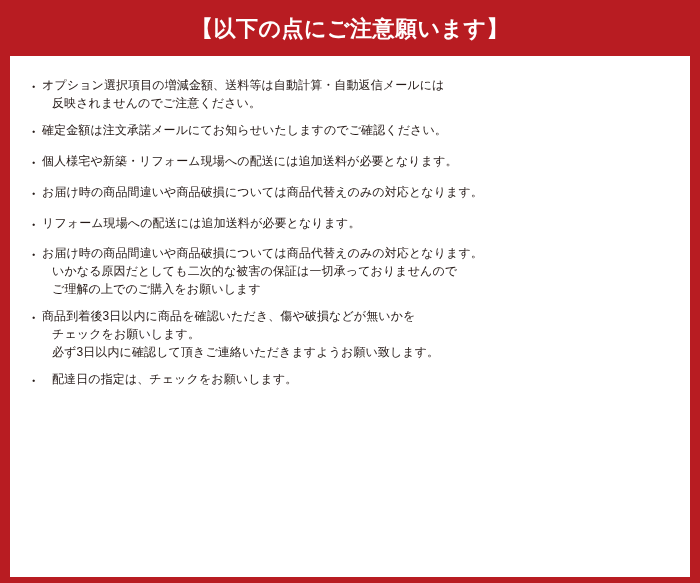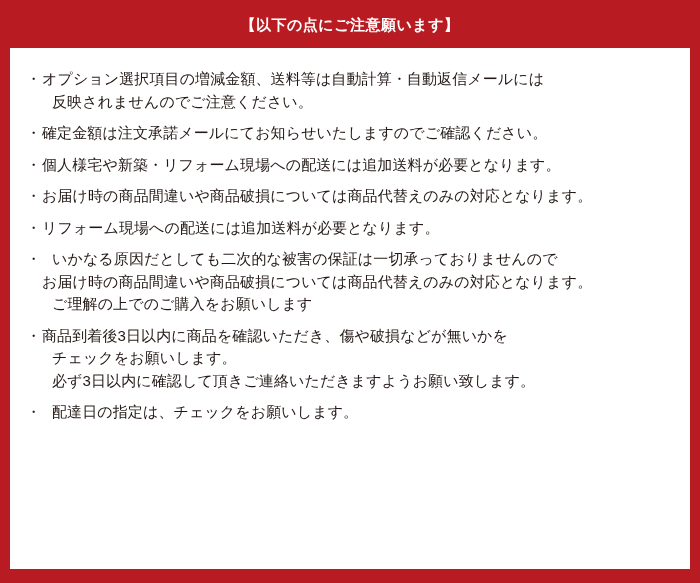--- a/index.html
+++ b/index.html
@@ -16,21 +16,21 @@
   .notice-panel {
     width: 700px;
     height: 583px;
     box-sizing: border-box;
     background: #b81c22;
     padding: 0;
     position: relative;
   }
   .notice-title {
     color: #ffffff;
-    font-size: 15px;
+    font-size: 22px;
     font-weight: bold;
     text-align: center;
     letter-spacing: 0.5px;
     padding: 16px 0 14px 0;
     line-height: 1.2;
   }
   .notice-body {
     background: #ffffff;
     margin: 0 10px 10px 10px;
     height: 521px;
@@ -54,21 +54,21 @@
     width: 16px;
     font-size: 15px;
     line-height: 1.45;
     color: #231815;
     text-align: left;
   }
   .item-lines {
     flex: 1 1 auto;
   }
   .line {
-    font-size: 15px;
+    font-size: 12px;
     line-height: 1.5;
     letter-spacing: 0.1px;
     white-space: nowrap;
   }
   .line.indent {
     padding-left: 10px;
   }
 </style>
 </head>
 <body>
@@ -110,22 +110,22 @@
       <li class="notice-item">
         <span class="bullet">・</span>
         <span class="item-lines">
           <div class="line">リフォーム現場への配送には追加送料が必要となります。</div>
         </span>
       </li>
 
       <li class="notice-item">
         <span class="bullet">・</span>
         <span class="item-lines">
+          <div class="line">お届け時の商品間違いや商品破損については商品代替えのみの対応となります。</div>
           <div class="line indent">いかなる原因だとしても二次的な被害の保証は一切承っておりませんので</div>
-          <div class="line">お届け時の商品間違いや商品破損については商品代替えのみの対応となります。</div>
           <div class="line indent">ご理解の上でのご購入をお願いします</div>
         </span>
       </li>
 
       <li class="notice-item">
         <span class="bullet">・</span>
         <span class="item-lines">
           <div class="line">商品到着後3日以内に商品を確認いただき、傷や破損などが無いかを</div>
           <div class="line indent">チェックをお願いします。</div>
           <div class="line indent">必ず3日以内に確認して頂きご連絡いただきますようお願い致します。</div>

